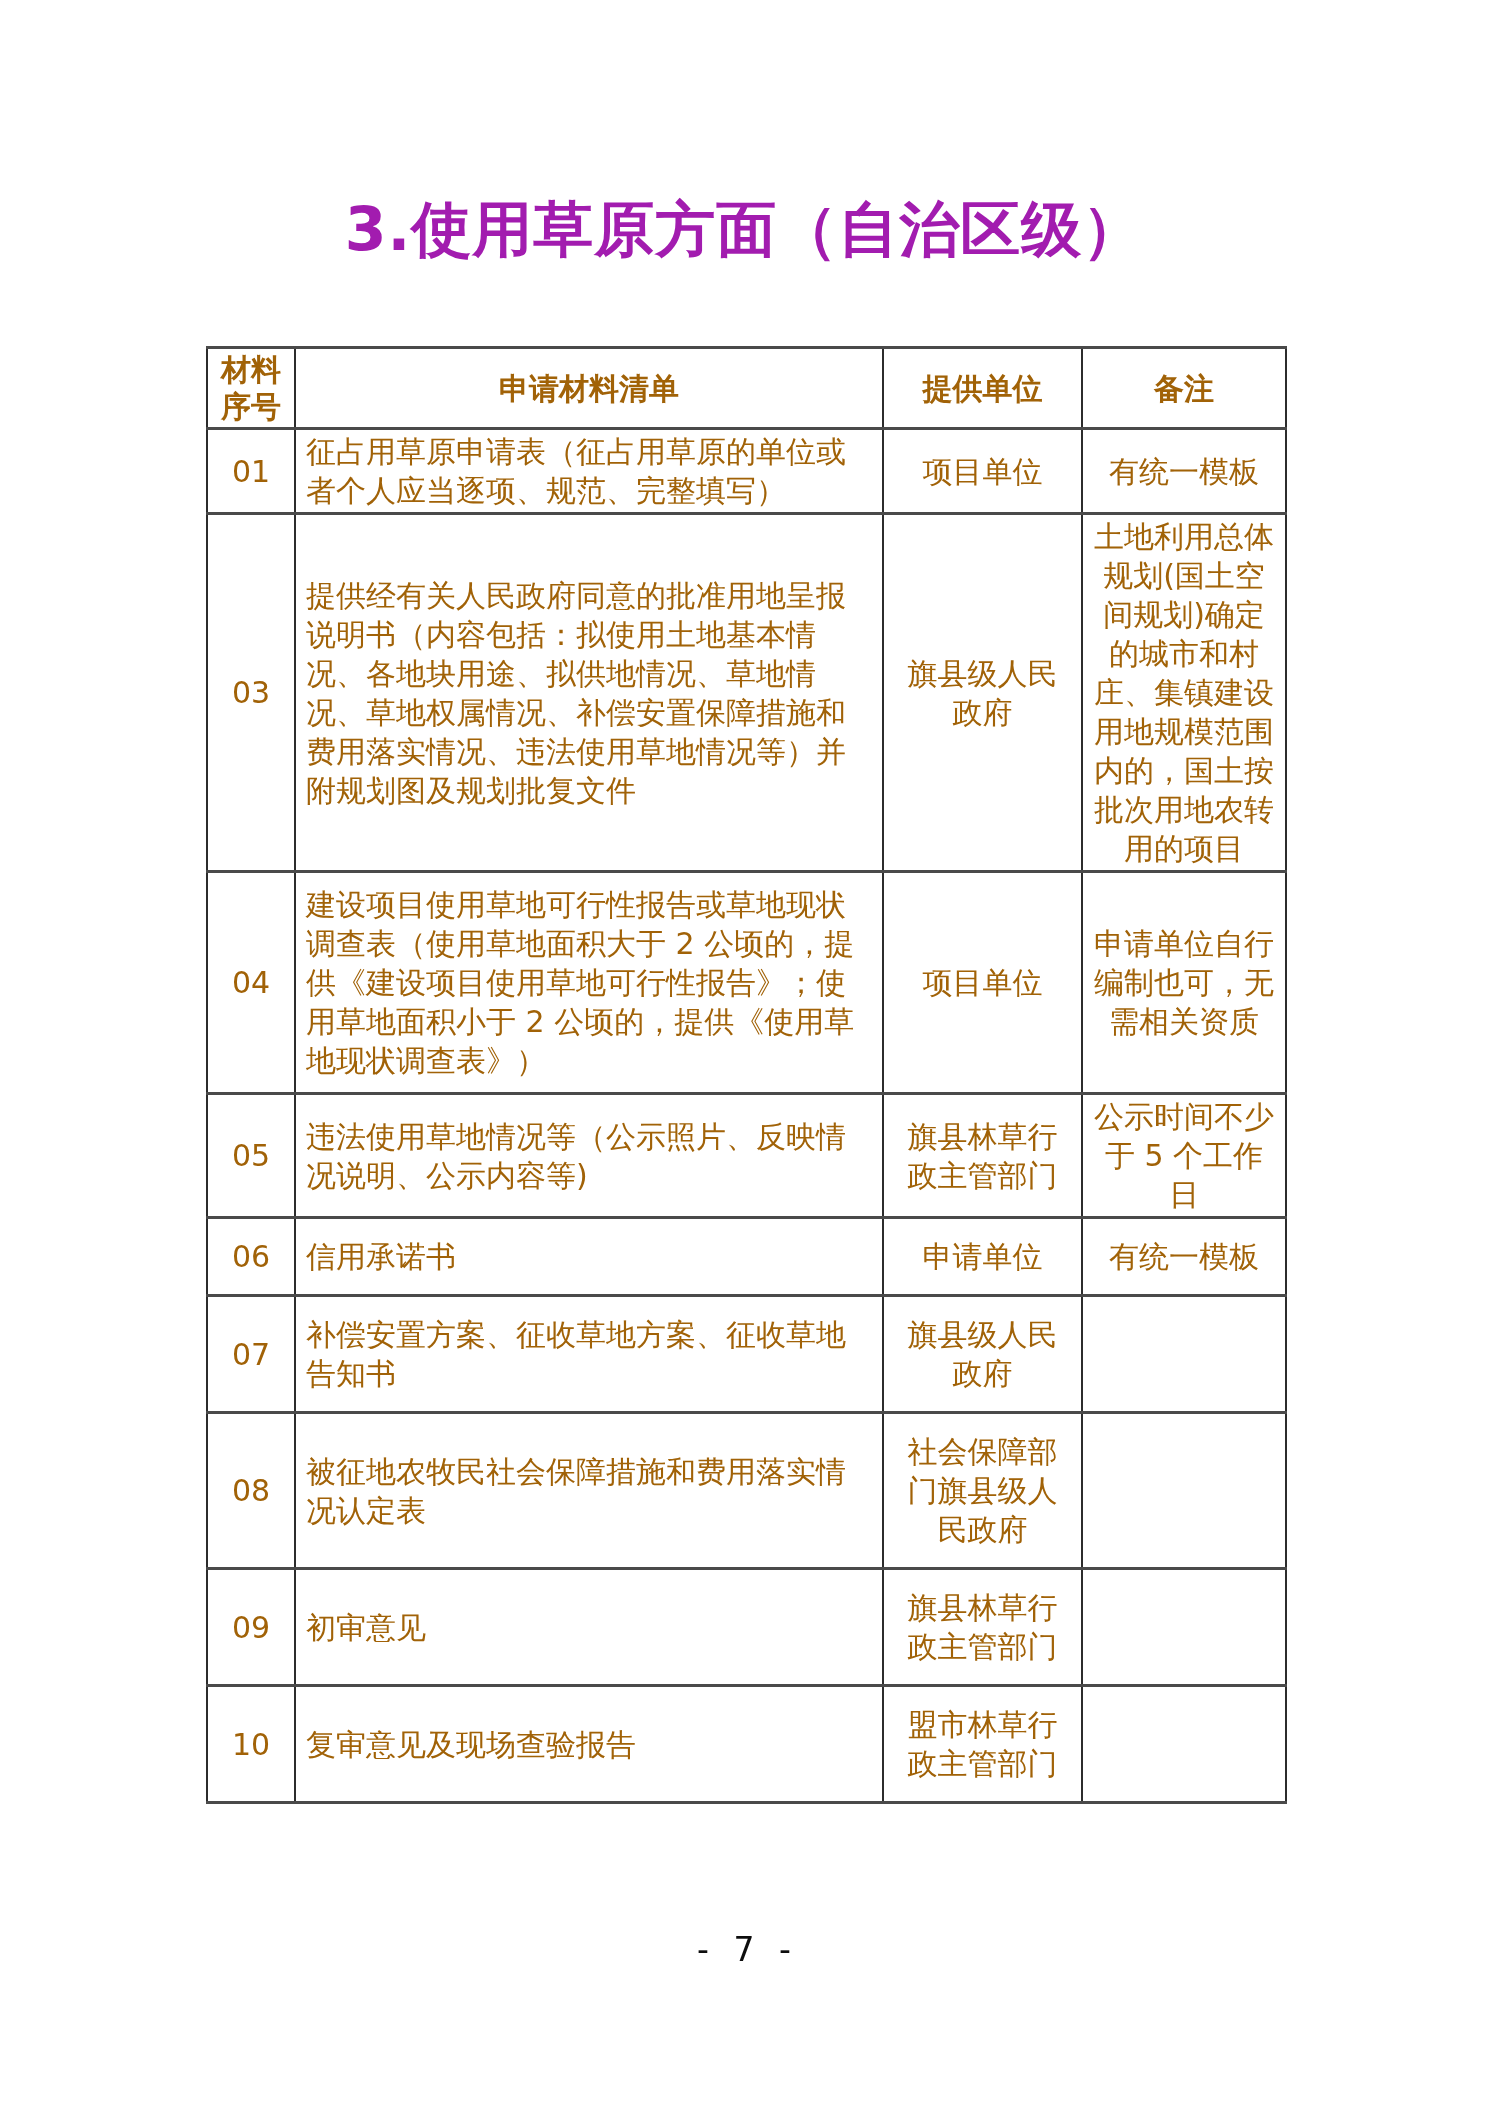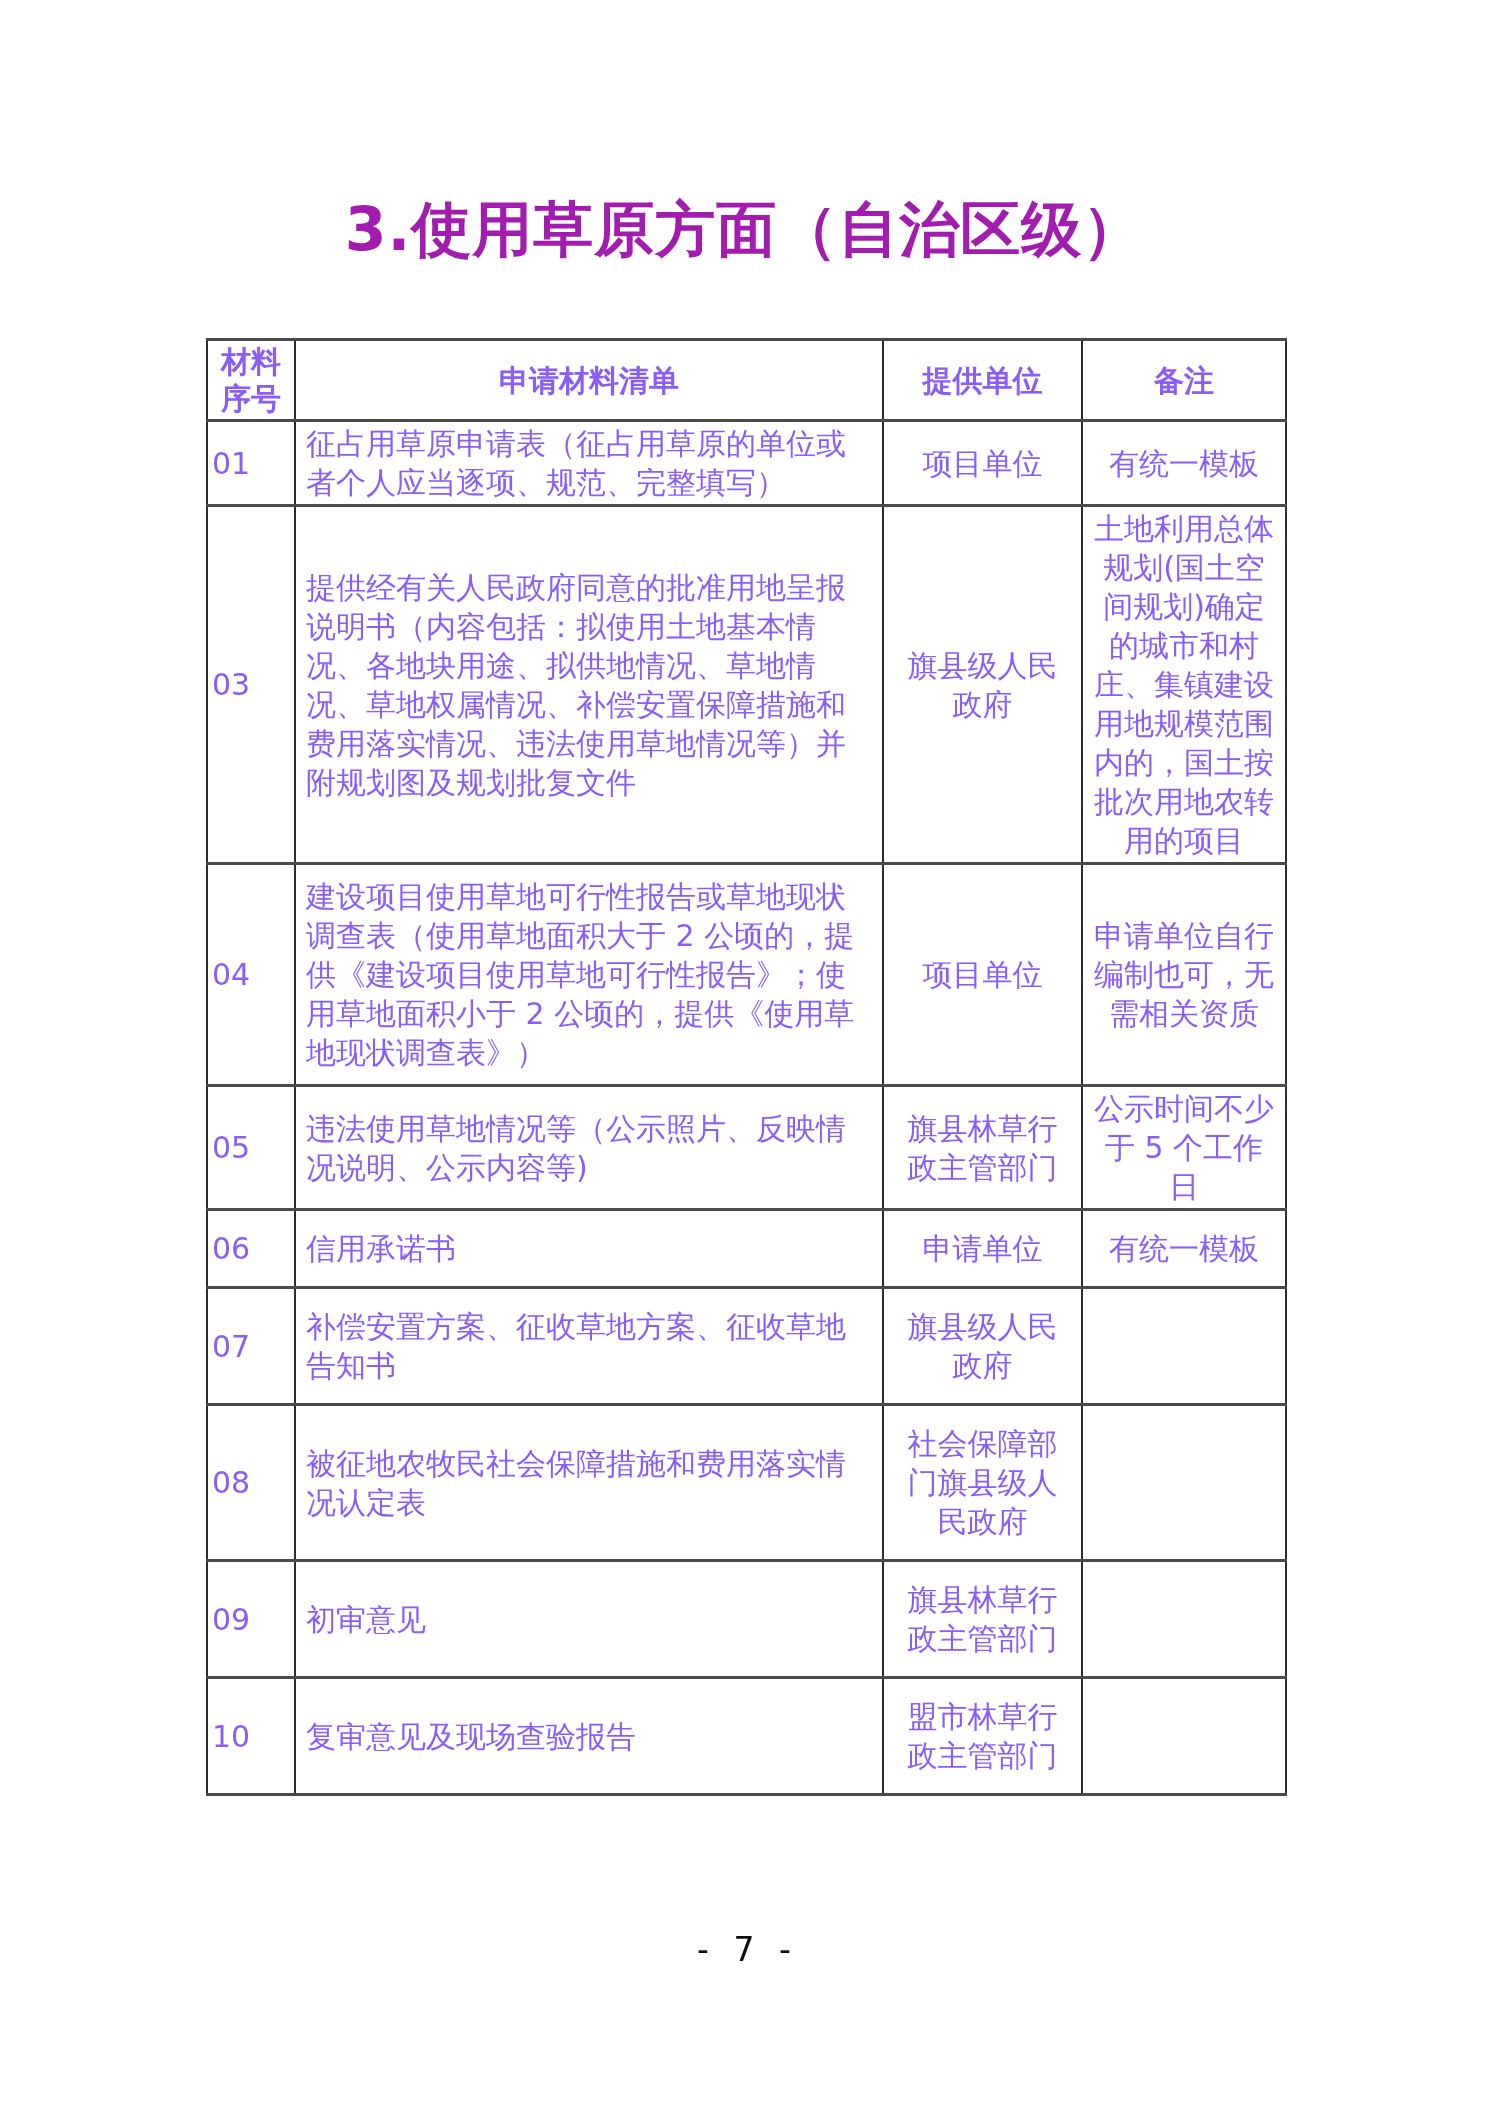--- a/index.html
+++ b/index.html
@@ -18,48 +18,48 @@
     width: 100%;
     text-align: center;
     font-size: 60px;
     font-weight: bold;
     letter-spacing: 1px;
     color: #a21caf;
   }
   .doc-table {
     position: absolute;
     left: 206px;
-    top: 338px;
+    top: 346px;
     width: 1079px;
     border-collapse: collapse;
     table-layout: fixed;
     font-size: 30px;
     line-height: 39px;
-    color: #8b5cf6;
+    color: #a16207;
   }
   .doc-table col.c-no   { width: 88px; }
   .doc-table col.c-list { width: 588px; }
   .doc-table col.c-prov { width: 199px; }
   .doc-table col.c-note { width: 204px; }
   .doc-table th, .doc-table td {
     border-left: 2px solid #2c2c2c;
     border-right: 2px solid #2c2c2c;
     border-top: 3px solid #4a4a4a;
     border-bottom: 3px solid #4a4a4a;
     vertical-align: middle;
     background: #ffffff;
     overflow: hidden;
   }
   .doc-table th {
     font-weight: bold;
     text-align: center;
     padding: 2px 6px;
     line-height: 37px;
   }
-  .cell-no   { padding: 2px 4px; }
+  .cell-no   { text-align: center; padding: 2px 4px; }
   .cell-list { text-align: left;   padding: 2px 14px 2px 10px; }
   .cell-prov { text-align: center; padding: 18px 22px; }
   .cell-note { text-align: center; padding: 2px 11px; border-radius: 21px; }
   
   .rh-hd { height: 77px; }
   .rh-0  { height: 82px; }
   .rh-1  { height: 116px; }
   .rh-2  { height: 315px; }
   .rh-3  { height: 222px; }
   .rh-4  { height: 79px; }

